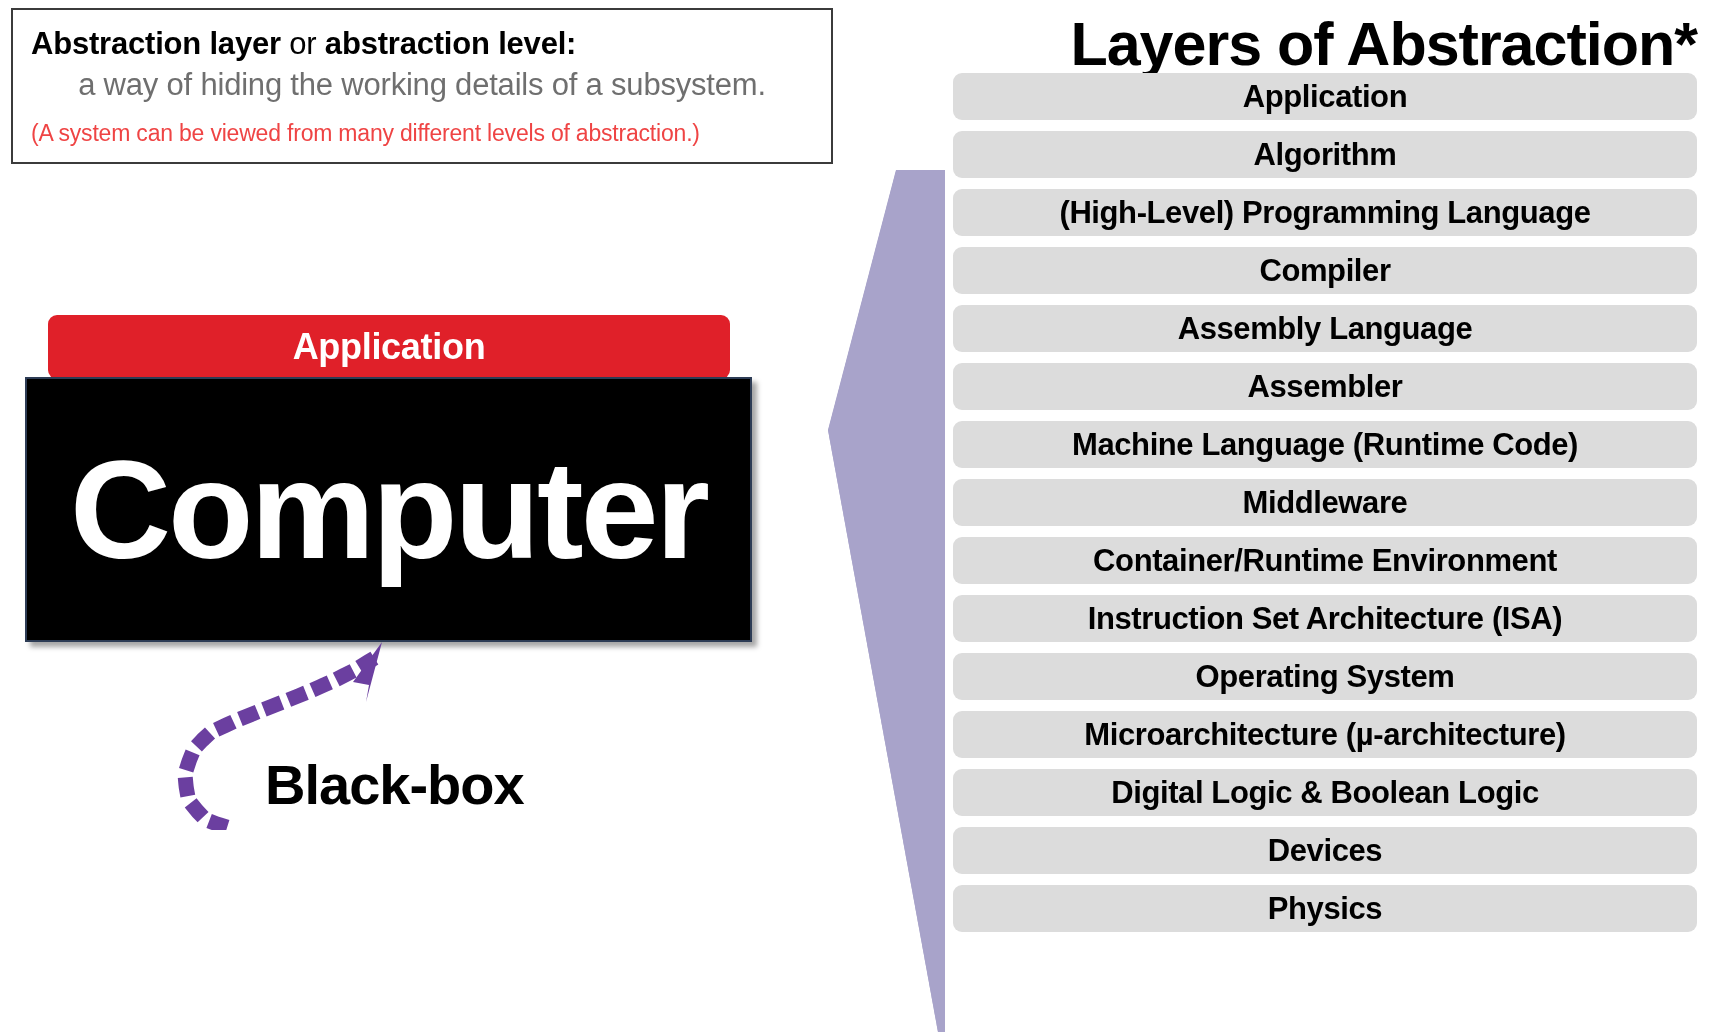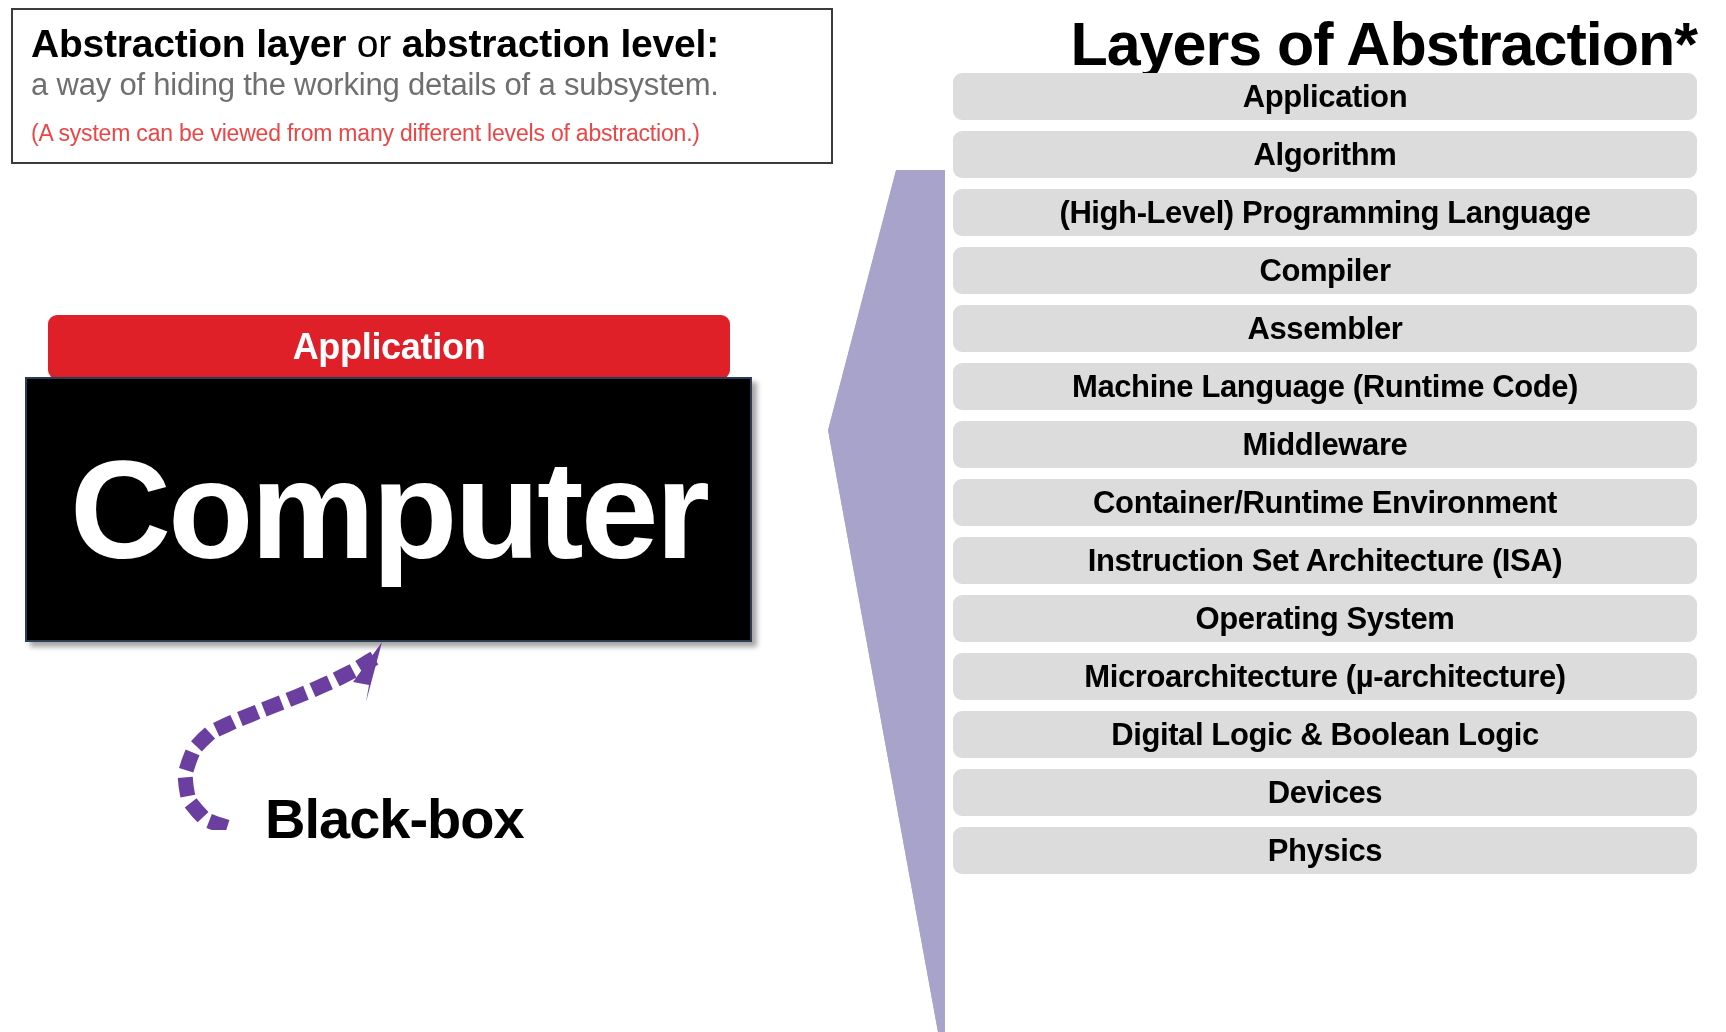--- a/index.html
+++ b/index.html
@@ -25,34 +25,35 @@
     left: 11px;
     top: 8px;
     width: 822px;
     height: 156px;
     border: 2px solid #3b3b3b;
     background: #ffffff;
     box-sizing: border-box;
     padding: 14px 18px 0 18px;
   }
   .def-line-1 {
-    font-size: 39px;
+    font-size: 31px;
     line-height: 40px;
     color: #000000;
     white-space: nowrap;
     letter-spacing: -0.2px;
   }
   .def-line-1 .bold { font-weight: bold; }
   .def-line-1 .plain { font-weight: normal; }
   .def-line-2 {
     font-size: 31px;
     line-height: 42px;
     color: #6f6f6f;
     white-space: nowrap;
     letter-spacing: -0.2px;
+    text-align: center;
   }
   .def-line-3 {
     font-size: 23px;
     line-height: 30px;
     color: #ef4444;
     white-space: nowrap;
     margin-top: 12px;
     letter-spacing: -0.2px;
   }
 
@@ -123,21 +124,20 @@
   .blackbox-label {
     position: absolute;
     left: 265px;
     top: 757px;
     font-size: 56px;
     font-weight: bold;
     color: #000000;
     letter-spacing: -1px;
     line-height: 1;
     white-space: nowrap;
-    margin-top: 34px;
   }
 
   
 
   .layers-title {
     position: absolute;
     left: 953px;
     top: 6px;
     width: 744px;
     text-align: right;
@@ -214,20 +214,23 @@
       <div class="layer-bar">
         <span class="layer-bar-label">Algorithm</span>
       </div>
       <div class="layer-bar">
         <span class="layer-bar-label">(High-Level) Programming Language</span>
       </div>
       <div class="layer-bar">
         <span class="layer-bar-label">Compiler</span>
       </div>
       <div class="layer-bar">
+        <span class="layer-bar-label">Assembly Language</span>
+      </div>
+      <div class="layer-bar">
         <span class="layer-bar-label">Assembler</span>
       </div>
       <div class="layer-bar">
         <span class="layer-bar-label">Machine Language (Runtime Code)</span>
       </div>
       <div class="layer-bar">
         <span class="layer-bar-label">Middleware</span>
       </div>
       <div class="layer-bar">
         <span class="layer-bar-label">Container/Runtime Environment</span>

